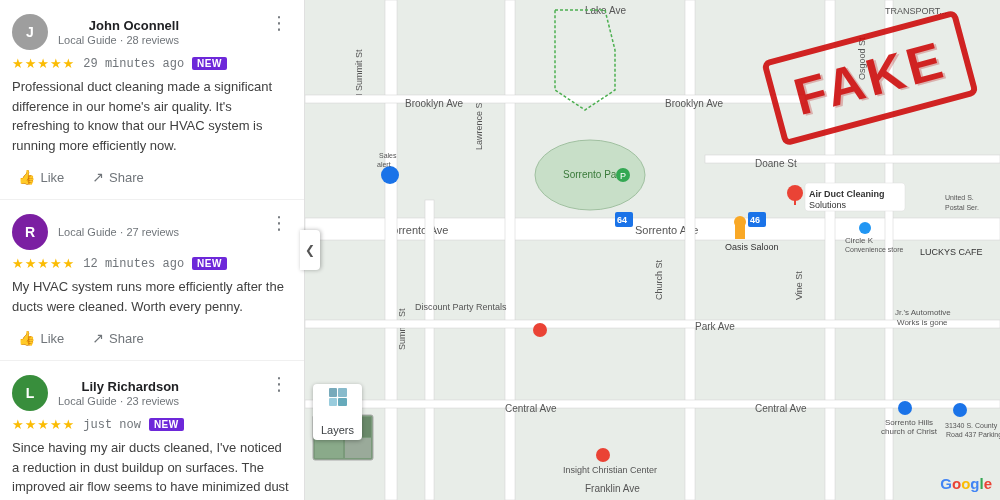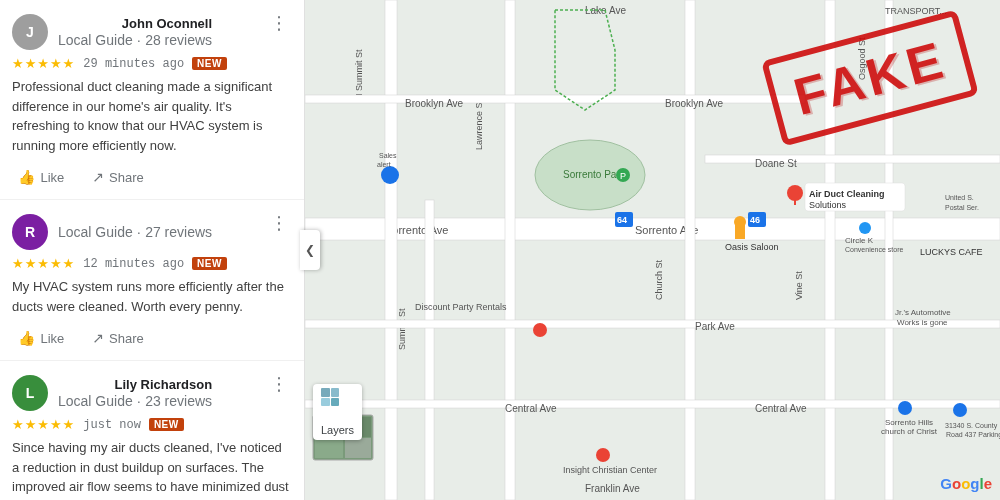--- a/index.html
+++ b/index.html
@@ -49,21 +49,21 @@
       flex-direction: column;
     }
     .reviewer-name {
       font-size: 13px;
       font-weight: 600;
       color: #202124;
       line-height: 1.3;
       text-align: right;
     }
     .reviewer-level {
-      font-size: 14px;
+      font-size: 11px;
       color: #70757a;
     }
     .more-btn {
       color: #70757a;
       font-size: 18px;
       cursor: pointer;
       padding: 0 4px;
       line-height: 1;
     }
     .review-meta {
@@ -76,21 +76,21 @@
       color: #fbbc04;
       font-size: 13px;
       letter-spacing: 1px;
     }
     .review-time {
       font-size: 12px;
       color: #70757a;
       font-family: Liberation Mono, monospace;
     }
     .new-badge {
-      background: #c2410c;
+      background: #6d28d9;
       color: #fff;
       font-size: 10px;
       font-weight: bold;
       padding: 1px 5px;
       border-radius: 2px;
       letter-spacing: 0.5px;
     }
     .review-text {
       font-size: 13px;
       color: #404040;
@@ -167,20 +167,21 @@
       left: 8px;
       background: #fff;
       border-radius: 4px;
       padding: 4px 8px;
       font-size: 11px;
       color: #3c4043;
       box-shadow: 0 1px 4px rgba(0,0,0,0.3);
       cursor: pointer;
       display: flex;
       flex-direction: column;
+      align-items: center;
       gap: 18px;
       margin-top: 8px;
     }
     .layers-grid {
       display: grid;
       grid-template-columns: 1fr 1fr;
       gap: 1px;
       width: 18px;
       height: 18px;
     }

